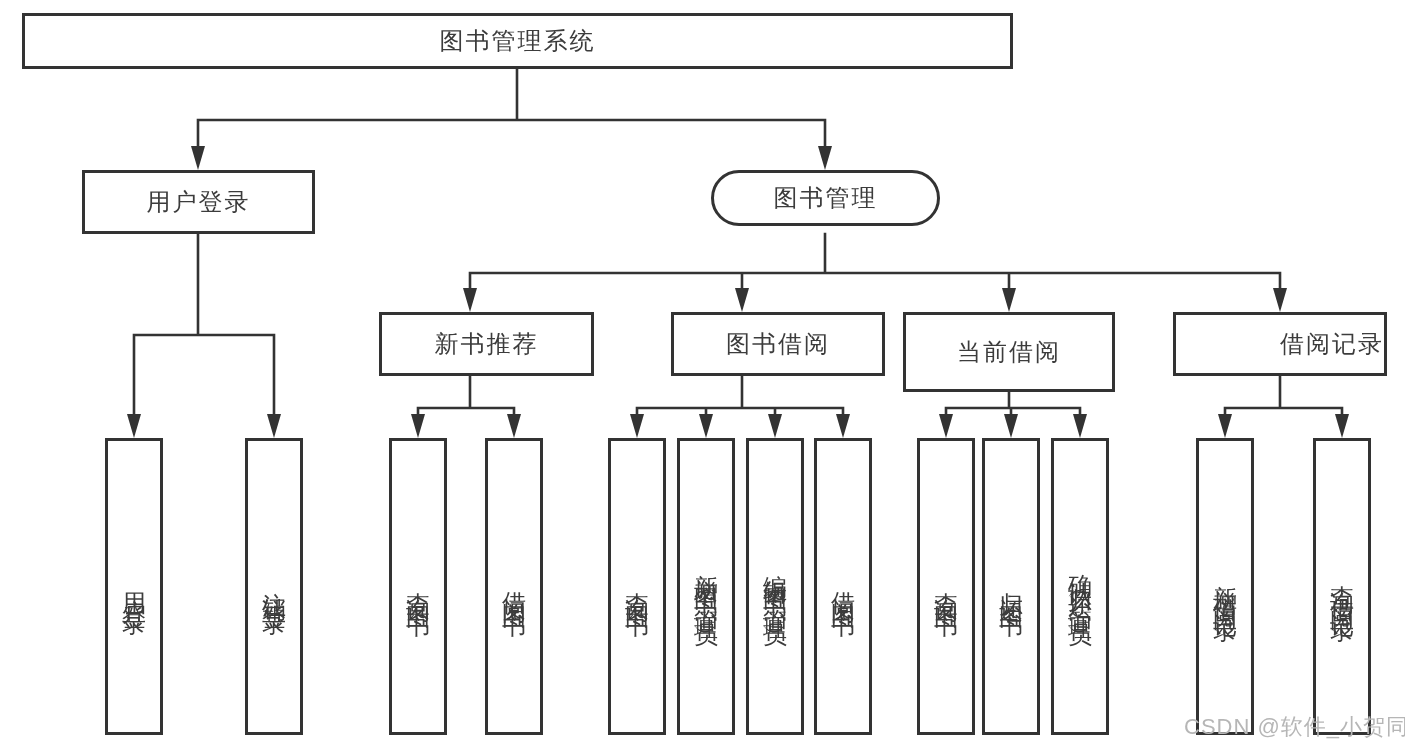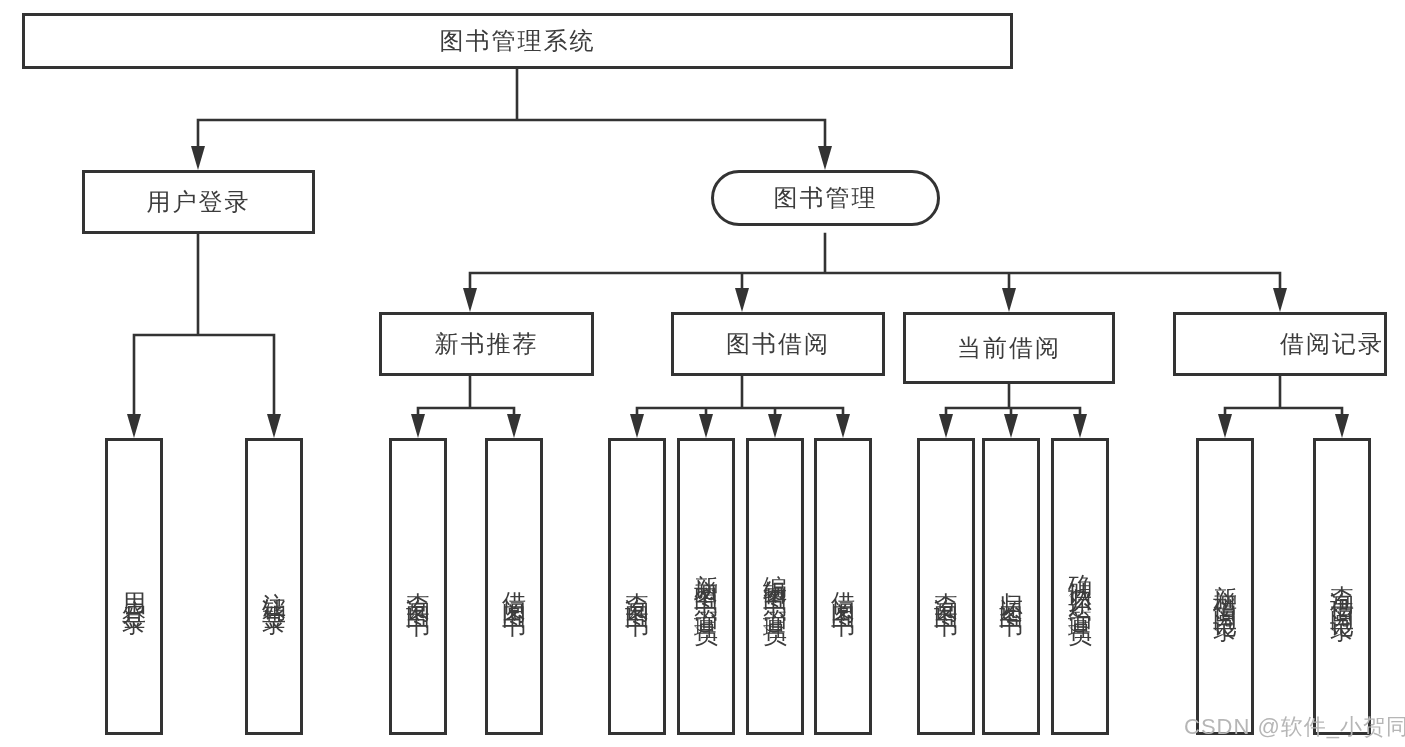--- a/index.html
+++ b/index.html
@@ -100,21 +100,21 @@
   <div class="box" style="left:711px;top:170px;width:229px;height:56px;border-radius:31px;">
     <span>图书管理</span>
   </div>
 
   <div class="box" style="left:379px;top:312px;width:215px;height:64px;">
     <span>新书推荐</span>
   </div>
   <div class="box" style="left:635px;top:312px;width:214px;height:64px;margin-left:36px;">
     <span>图书借阅</span>
   </div>
-  <div class="box" style="left:903px;top:312px;width:212px;height:72px;">
+  <div class="box" style="left:903px;top:312px;width:212px;height:80px;">
     <span>当前借阅</span>
   </div>
   <div class="box" style="left:1173px;top:312px;width:214px;height:64px;justify-content:flex-end;">
     <span>借阅记录</span>
   </div>
 
   <div class="box vbox" style="left:105px;top:438px;width:58px;height:297px;">
     <span>用户登录</span>
   </div>
   <div class="box vbox" style="left:245px;top:438px;width:58px;height:297px;">

